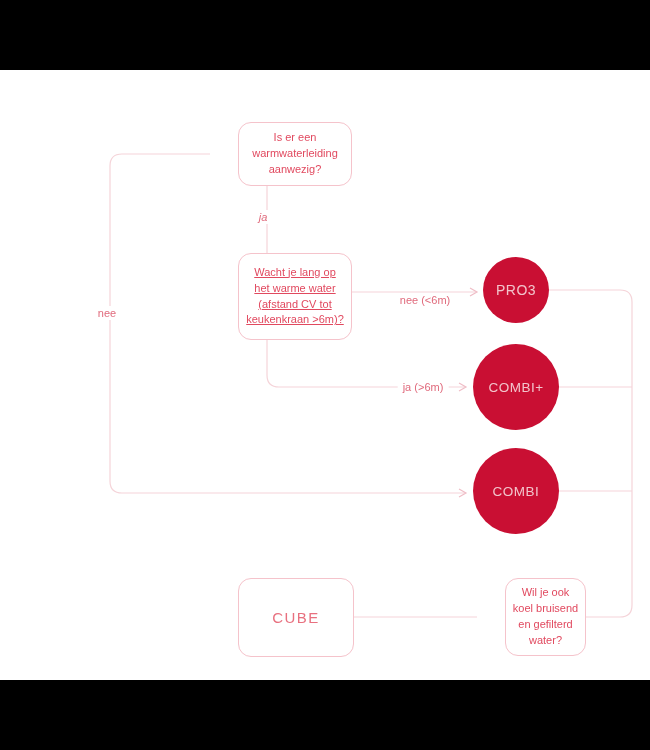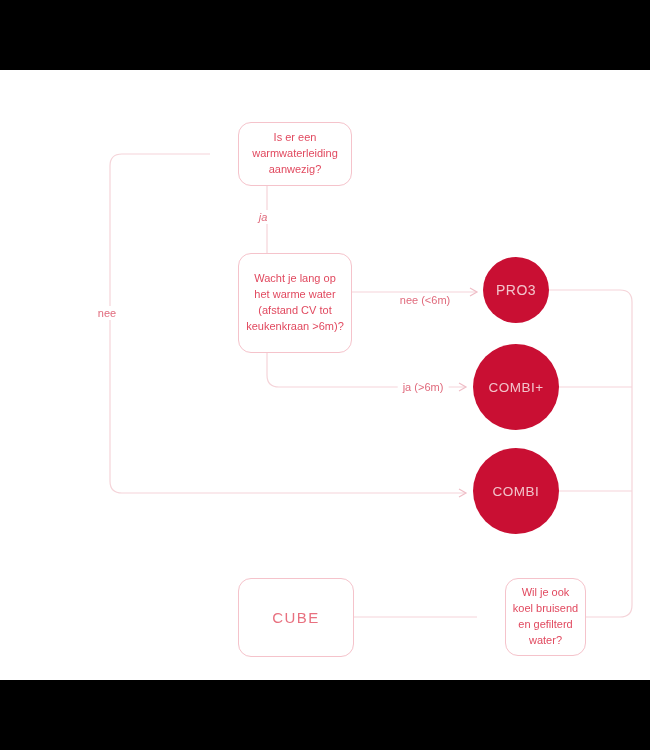--- a/index.html
+++ b/index.html
@@ -14,21 +14,21 @@
 
   .qbox{
     position:absolute;box-sizing:border-box;
     border:1px solid var(--box_border,#f5c3cb);
     border-radius:13px;background:#fff;
     display:flex;align-items:center;justify-content:center;
     text-align:center;color:var(--box_text,#e1495f);
     font-size:11px;line-height:1.45;white-space:pre-line;margin-left:28px;
   }
   .box-warmwater{left:210px;top:122px;width:114px;height:64px;}
-  .box-wachttijd{left:210px;top:253px;width:114px;height:100px;}
+  .box-wachttijd{left:210px;top:253px;width:114px;height:87px;text-decoration:underline;}
   .box-koelwater{left:477px;top:578px;width:81px;height:78px;}
   .box-cube{left:210px;top:578px;width:116px;height:79px;
     font-size:15px;letter-spacing:1.5px;color:var(--cube_text,#e8707f);}
 
   .circle{
     position:absolute;border-radius:50%;
     background:var(--circle_fill,#c90f33);
     display:flex;align-items:center;justify-content:center;
     color:var(--circle_text,#f2c4cb);letter-spacing:0.5px;text-align:right;
   }

